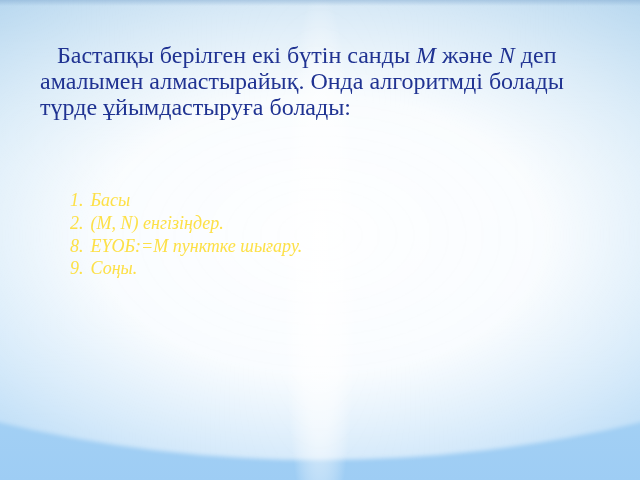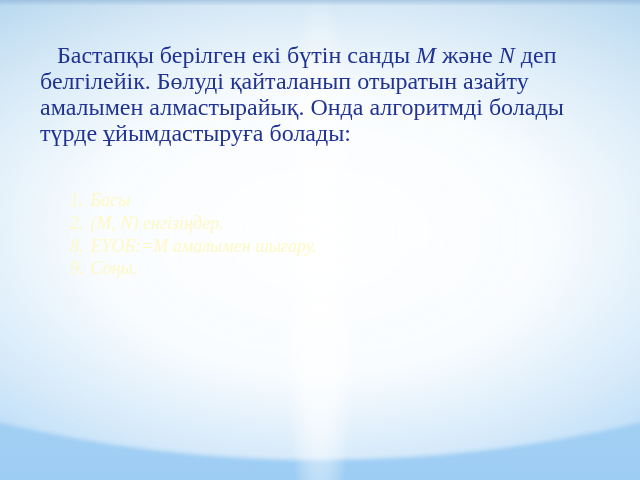--- a/index.html
+++ b/index.html
@@ -42,42 +42,41 @@
   .intro {
     position:absolute; left:40px; top:42px; width:590px; margin:0;
     font-size:24px; line-height:26px; color:#203392; font-weight:normal;
   }
   .intro .line { display:block; white-space:nowrap; }
   .intro .line.indent { text-indent:17px; }
   .intro .var { font-style:italic; }
   .steps {
     position:absolute; left:70px; top:189px; margin:0; padding:0;
     list-style:none; font-style:italic; font-size:18px; line-height:22.8px;
-    color:#fef9c3;
+    color:#fde047;
   }
   .step { white-space:nowrap; }
   .step .num { display:inline-block; margin-right:7px; }
 </style>
 </head>
 <body>
 
 <div class="slide">
   <div class="bg-base"></div>
   <div class="bg-arc-glow"></div>
   <div class="bg-streak"></div>
   <div class="bg-top-edge"></div>
 
   <div class="content">
     <p class="intro">
       <span class="line indent"><span>Бастапқы берілген екі бүтін санды </span><span class="var">M</span><span> және </span><span class="var">N</span><span> деп</span></span>
-      <span class="line">белгілейік. Бөлуді қайталанып отыратын азайту</span>
       <span class="line">амалымен алмастырайық. Онда алгоритмді болады</span>
       <span class="line">түрде ұйымдастыруға болады:</span>
     </p>
 
     <ol class="steps">
       <li class="step"><span class="num">1.</span><span class="txt">Басы</span></li>
       <li class="step"><span class="num">2.</span><span class="txt">(M, N) енгізіңдер.</span></li>
-      <li class="step"><span class="num">8.</span><span class="txt">ЕҮОБ:=M амалымен шығару.</span></li>
+      <li class="step"><span class="num">8.</span><span class="txt">ЕҮОБ:=M пунктке шығару.</span></li>
       <li class="step"><span class="num">9.</span><span class="txt">Соңы.</span></li>
     </ol>
   </div>
 </div>
 
 </body></html>

